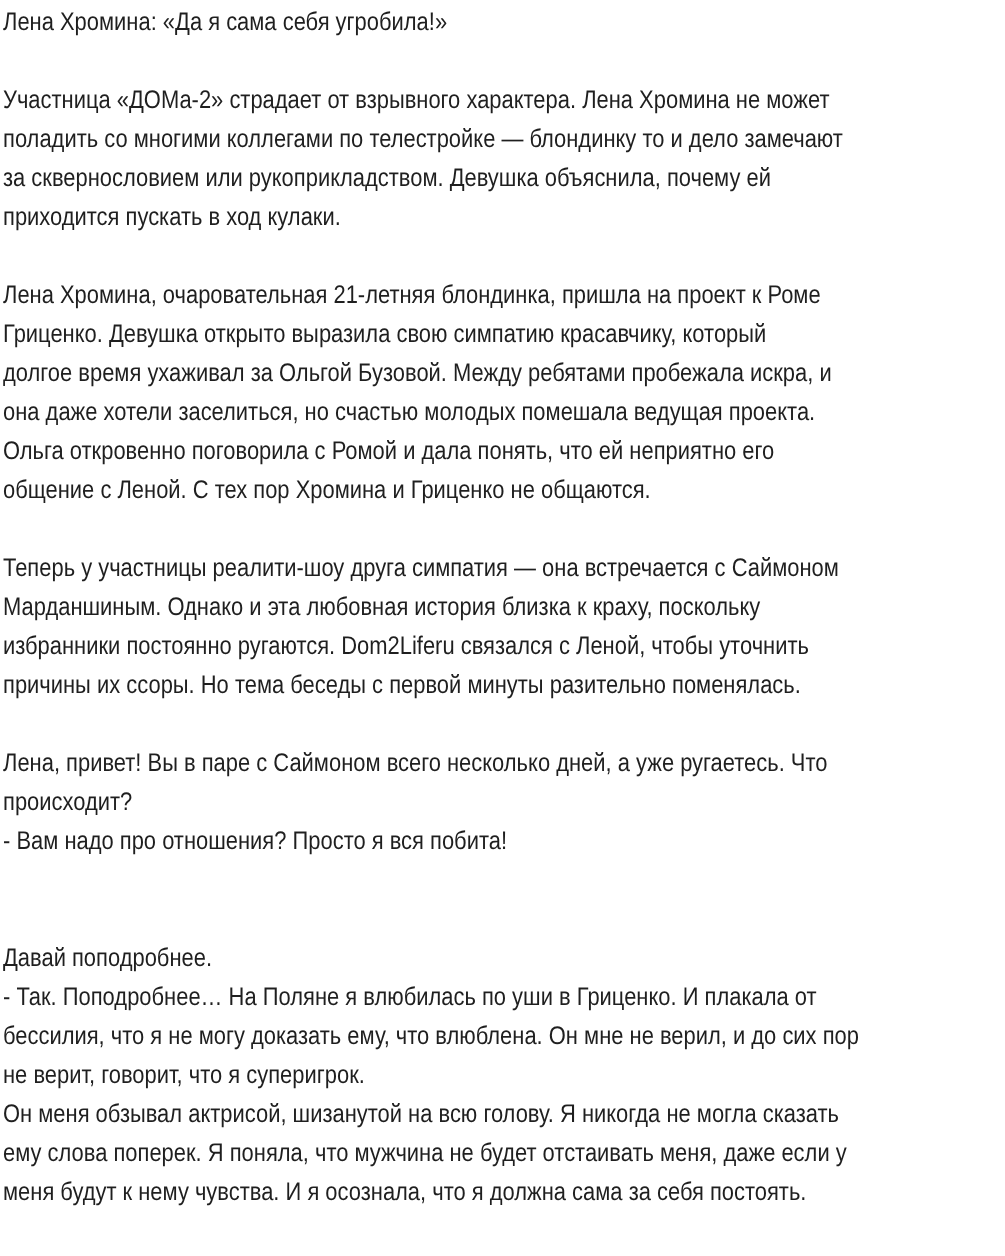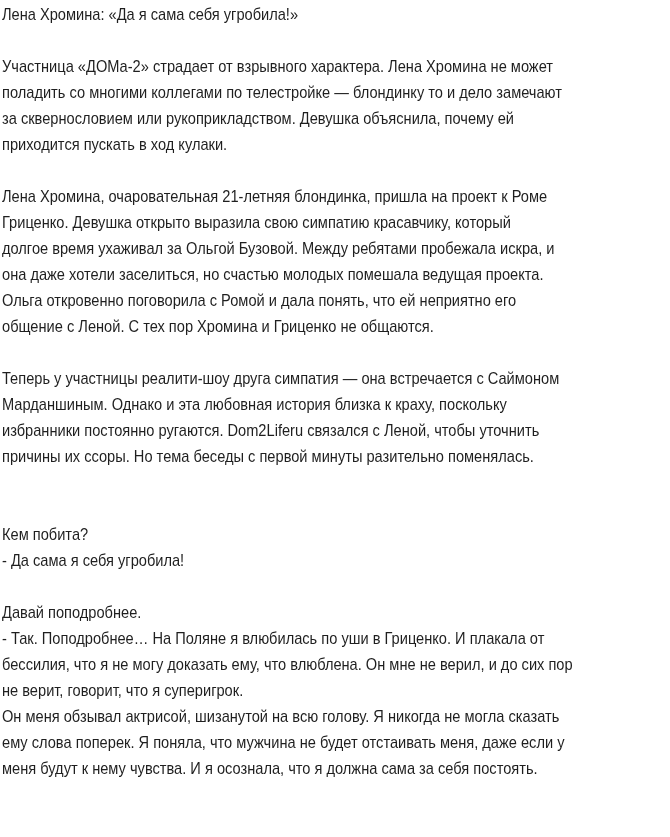--- a/index.html
+++ b/index.html
@@ -47,26 +47,27 @@
   <div class="gap"></div>
 
   <div>
     <span class="line">Теперь у участницы реалити-шоу друга симпатия — она встречается с Саймоном</span>
     <span class="line">Марданшиным. Однако и эта любовная история близка к краху, поскольку</span>
     <span class="line">избранники постоянно ругаются. Dom2Liferu связался с Леной, чтобы уточнить</span>
     <span class="line">причины их ссоры. Но тема беседы с первой минуты разительно поменялась.</span>
   </div>
   <div class="gap"></div>
 
+  <div>
+    <span class="line">Лена, привет! Вы в паре с Саймоном всего несколько дней, а уже ругаетесь. Что</span>
+    <span class="line">происходит?</span>
+    <span class="line">- Вам надо про отношения? Просто я вся побита!</span>
+  </div>
   <div class="gap"></div>
 
-  <div>
-    <span class="line">Кем побита?</span>
-    <span class="line">- Да сама я себя угробила!</span>
-  </div>
   <div class="gap"></div>
 
   <div>
     <span class="line">Давай поподробнее.</span>
     <span class="line">- Так. Поподробнее… На Поляне я влюбилась по уши в Гриценко. И плакала от</span>
     <span class="line">бессилия, что я не могу доказать ему, что влюблена. Он мне не верил, и до сих пор</span>
     <span class="line">не верит, говорит, что я суперигрок.</span>
     <span class="line">Он меня обзывал актрисой, шизанутой на всю голову. Я никогда не могла сказать</span>
     <span class="line">ему слова поперек. Я поняла, что мужчина не будет отстаивать меня, даже если у</span>
     <span class="line">меня будут к нему чувства. И я осознала, что я должна сама за себя постоять.</span>

